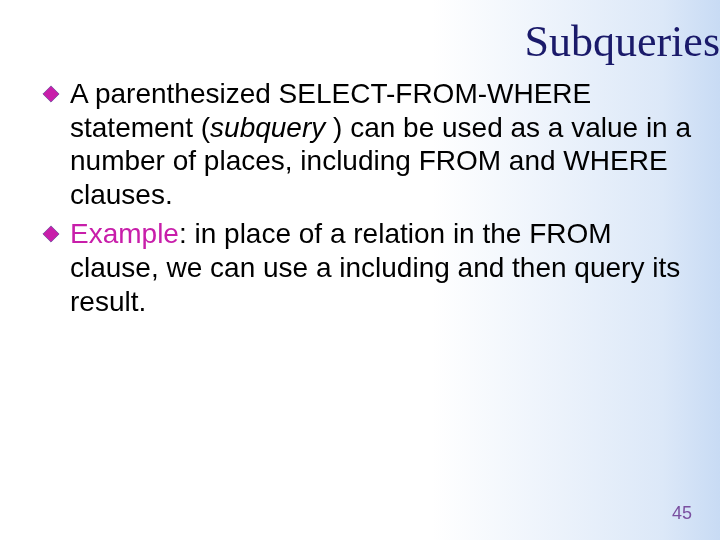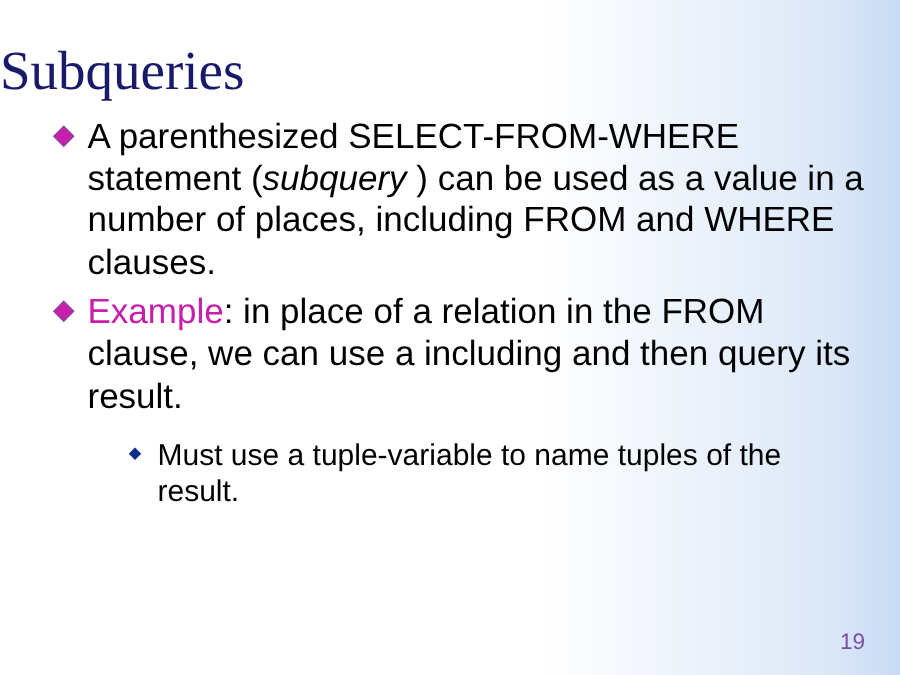--- a/index.html
+++ b/index.html
@@ -11,25 +11,25 @@
     font-family: Verdana, Geneva, sans-serif;
   }
   .slide {
     width: 720px;
     height: 540px;
     background: linear-gradient(to right, #ffffff 0%, #ffffff 60%, #dce8f8 92%, #c8dbf4 100%);
     position: relative;
     box-sizing: border-box;
   }
   .title {
-    text-align: left;
+    text-align: right;
     font-family: "Times New Roman", Times, serif;
     font-size: 44px;
     color: #1a1a6a;
-    padding-top: 31px;
+    padding-top: 16px;
     padding-bottom: 10px;
     font-weight: normal;
   }
   .content {
     padding-left: 42px;
     padding-right: 28px;
   }
   .l1 {
     position: relative;
     margin-bottom: 6px;
@@ -109,27 +109,17 @@
 
     <div class="l1">
       <span class="bullet1">
         <svg class="diamond" viewBox="0 0 20 20">
           <path d="M10 1 L19 10 L10 19 L1 10 Z" fill="#c81eaa" stroke="#7a4fa0" stroke-width="1"></path>
         </svg>
       </span>
       <span class="text" id="b1"><span class="magenta">Example</span><span>: in place of a relation in the FROM clause, we can use a including and then query its result.</span></span>
     </div>
 
-    <div class="sub">
-      <div class="l2">
-        <span class="bullet2">
-          <svg class="small-diamond" viewBox="0 0 12 12">
-            <path d="M6 1 L11 6 L6 11 L1 6 Z" fill="#0e2c8a"></path>
-          </svg>
-        </span>
-        <span class="text">Must use a tuple-variable to name tuples of the result.</span>
-      </div>
-    </div>
 
   </div>
 
-  <div class="pagenum">19</div>
+  <div class="pagenum">45</div>
 </div>
 
 </body></html>

